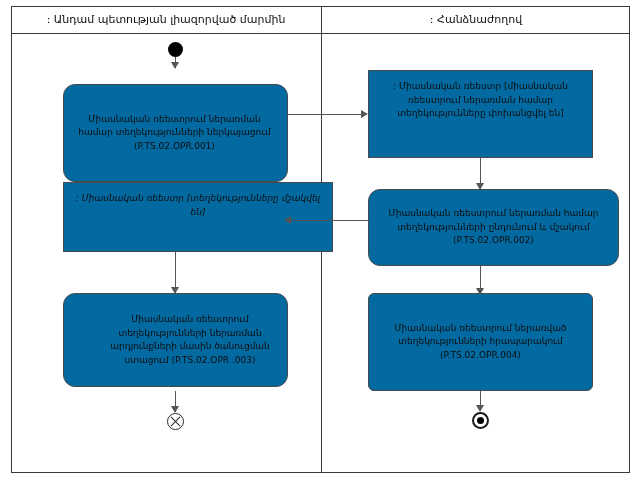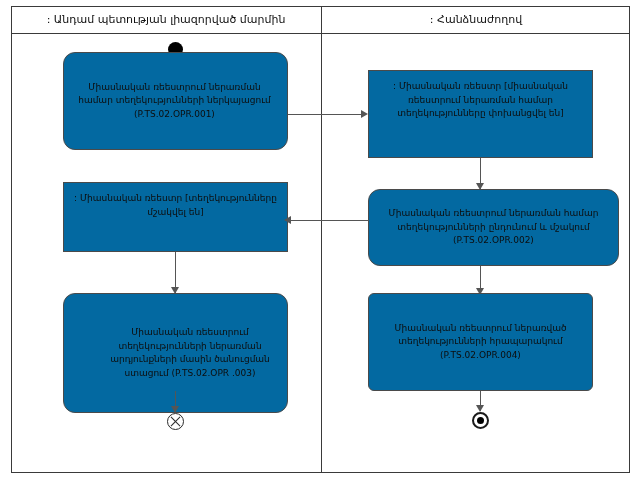--- a/index.html
+++ b/index.html
@@ -160,32 +160,32 @@
   <div class="header-rule"></div>
   <div class="lane-divider"></div>
 
   <div class="lane-title left">: Անդամ պետության լիազորված մարմին</div>
   <div class="lane-title right">: Հանձնաժողով</div>
 
   <div class="initial-node" style="left:168px; top:42px;"></div>
   <div class="line-v" style="left:175px; top:57px; height:11px;"></div>
   <div class="arrow-down" style="left:171px; top:62px;"></div>
 
-  <div class="node action" style="left:63px; top:52px; width:225px; height:98px;padding-left:6px;">
+  <div class="node action" style="left:63px; top:84px; width:225px; height:98px;padding-left:6px;">
     <span class="txt">Միասնական ռեեստրում ներառման համար տեղեկությունների ներկայացում (P.TS.02.OPR.001)</span>
   </div>
 
-  <div class="node object top-text" style="left:63px; top:182px; width:225px; height:70px;">
+  <div class="node object top-text" style="left:63px; top:182px; width:270px; height:70px;font-style:italic;">
     <span class="txt">: Միասնական ռեեստր [տեղեկությունները մշակվել են]</span>
   </div>
 
   <div class="line-v" style="left:175px; top:252px; height:41px;"></div>
   <div class="arrow-down" style="left:171px; top:287px;"></div>
 
-  <div class="node action" style="left:63px; top:293px; width:225px; height:120px;padding-left:37px;">
+  <div class="node action" style="left:63px; top:293px; width:225px; height:94px;padding-left:37px;">
     <span class="txt">Միասնական ռեեստրում տեղեկությունների ներառման արդյունքների մասին ծանուցման ստացում (P.TS.02.OPR .003)</span>
   </div>
 
   <div class="line-v" style="left:175px; top:391px; height:21px;"></div>
   <div class="arrow-down" style="left:171px; top:406px;"></div>
 
   <div class="flow-final-node" style="left:167px; top:413px;">
     <span class="x1"></span>
     <span class="x2"></span>
   </div>

